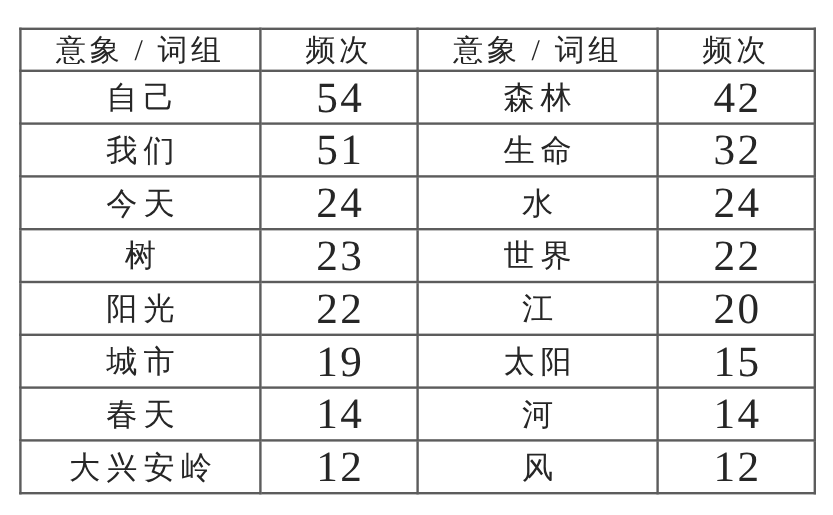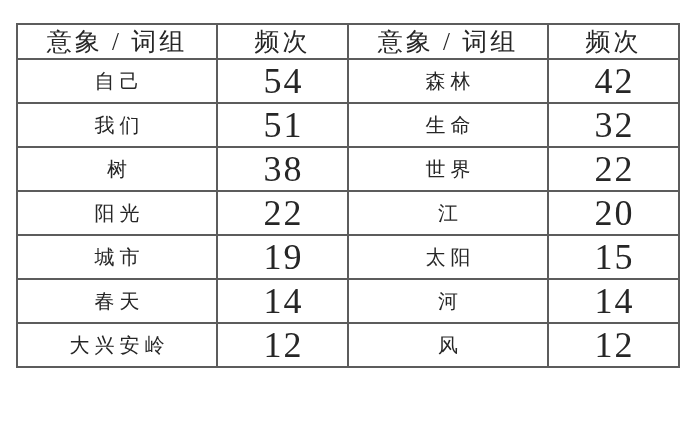--- a/index.html
+++ b/index.html
@@ -32,21 +32,21 @@
     font-weight: normal;
     color: #262626;
     overflow: hidden;
     white-space: nowrap;
   }
   th.hdr {
     font-size: 25px;
     letter-spacing: 3px;
   }
   td.word {
-    font-size: 20px;
+    font-size: 26px;
     letter-spacing: 5px;
     text-indent: 5px; 
     font-family: Liberation Mono, monospace;
   }
   td.num {
     font-size: 36px;
     letter-spacing: 2px;
     text-indent: 2px;
   }
   col.c-word { width: 200px; }
@@ -78,22 +78,28 @@
         <td class="word">森林</td>
         <td class="num">42</td>
       </tr>
       <tr>
         <td class="word">我们</td>
         <td class="num">51</td>
         <td class="word">生命</td>
         <td class="num">32</td>
       </tr>
       <tr>
+        <td class="word">今天</td>
+        <td class="num">24</td>
+        <td class="word">水</td>
+        <td class="num">24</td>
+      </tr>
+      <tr>
         <td class="word">树</td>
-        <td class="num">38</td>
+        <td class="num">23</td>
         <td class="word">世界</td>
         <td class="num">22</td>
       </tr>
       <tr>
         <td class="word">阳光</td>
         <td class="num">22</td>
         <td class="word">江</td>
         <td class="num">20</td>
       </tr>
       <tr>

